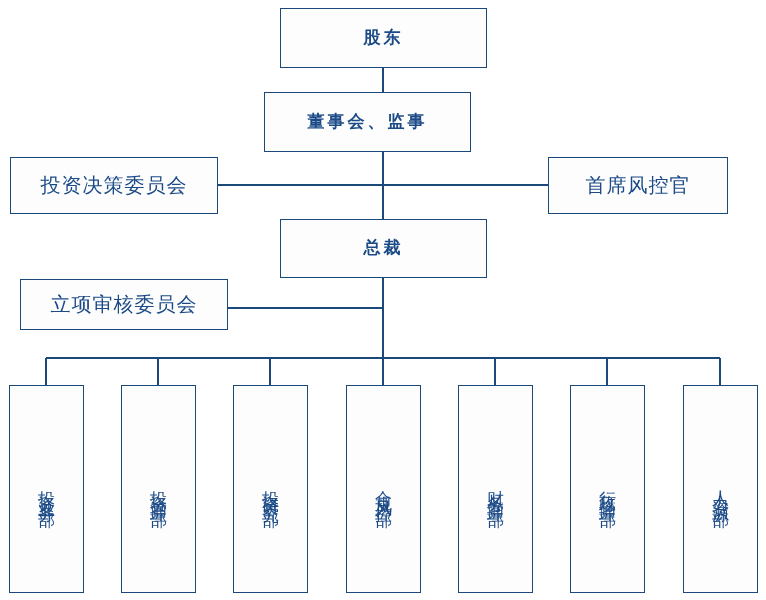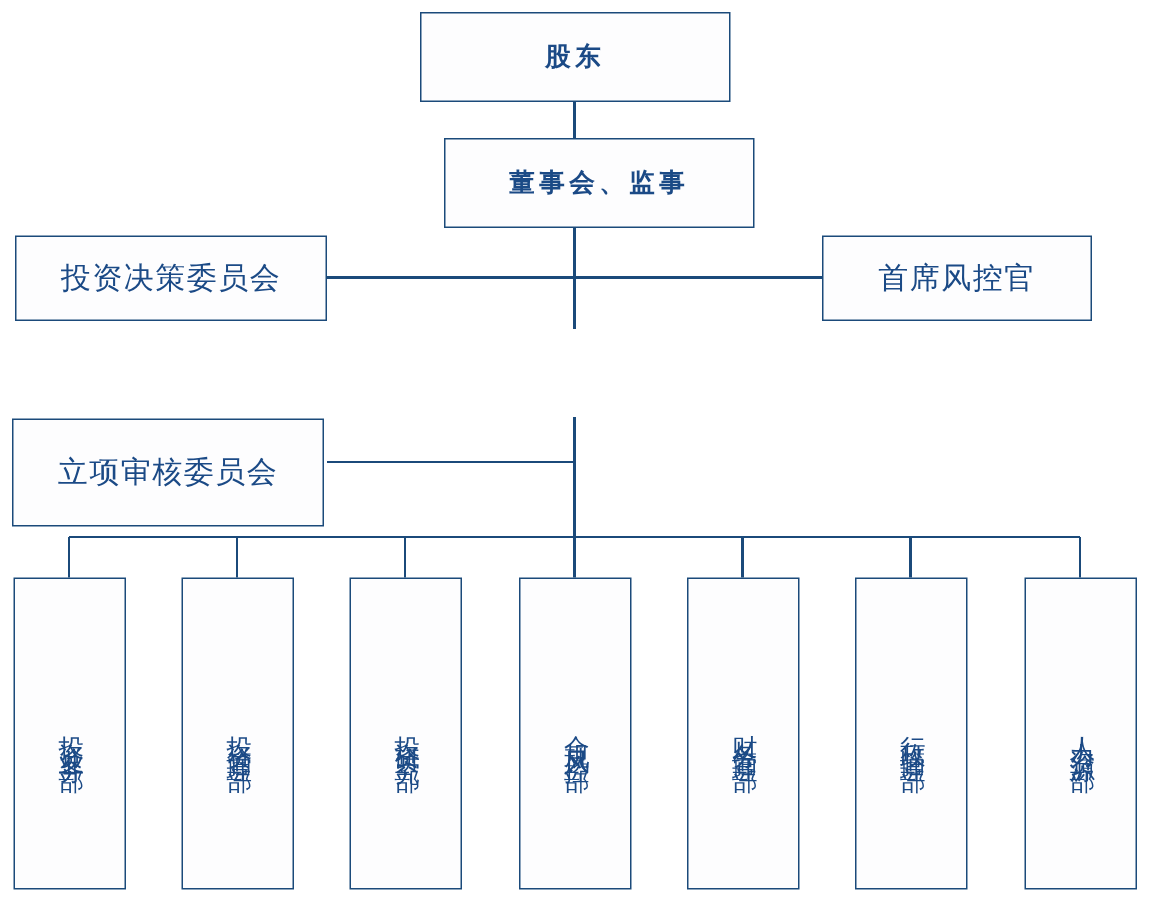--- a/index.html
+++ b/index.html
@@ -93,34 +93,37 @@
       <line x1="495" y1="358" x2="495" y2="385"></line>
       <line x1="607" y1="358" x2="607" y2="385"></line>
       <line x1="720" y1="358" x2="720" y2="385"></line>
     </g>
   </svg>
 
   <div class="node bold horiz" style="left:280px; top:8px; width:207px; height:60px;">
     <span class="node-label">股东</span>
   </div>
 
-  <div class="node bold horiz" style="left:296px; top:92px; width:207px; height:60px;">
+  <div class="node bold horiz" style="left:264px; top:92px; width:207px; height:60px;">
     <span class="node-label">董事会、监事</span>
   </div>
 
   <div class="node horiz" style="left:10px; top:157px; width:208px; height:57px;">
     <span class="node-label">投资决策委员会</span>
   </div>
 
   <div class="node horiz" style="left:548px; top:157px; width:180px; height:57px;">
     <span class="node-label">首席风控官</span>
   </div>
 
+  <div class="node bold horiz" style="left:280px; top:219px; width:207px; height:59px;">
+    <span class="node-label">总裁</span>
+  </div>
 
-  <div class="node horiz" style="left:8px; top:279px; width:208px; height:72px;">
+  <div class="node horiz" style="left:20px; top:279px; width:208px; height:51px;">
     <span class="node-label">立项审核委员会</span>
   </div>
 
   <div class="node vert" style="left:9px; top:385px; width:75px; height:208px;">
     <span class="node-label">投资业务部</span>
   </div>
 
   <div class="node vert" style="left:121px; top:385px; width:75px; height:208px;">
     <span class="node-label">投资管理部</span>
   </div>

